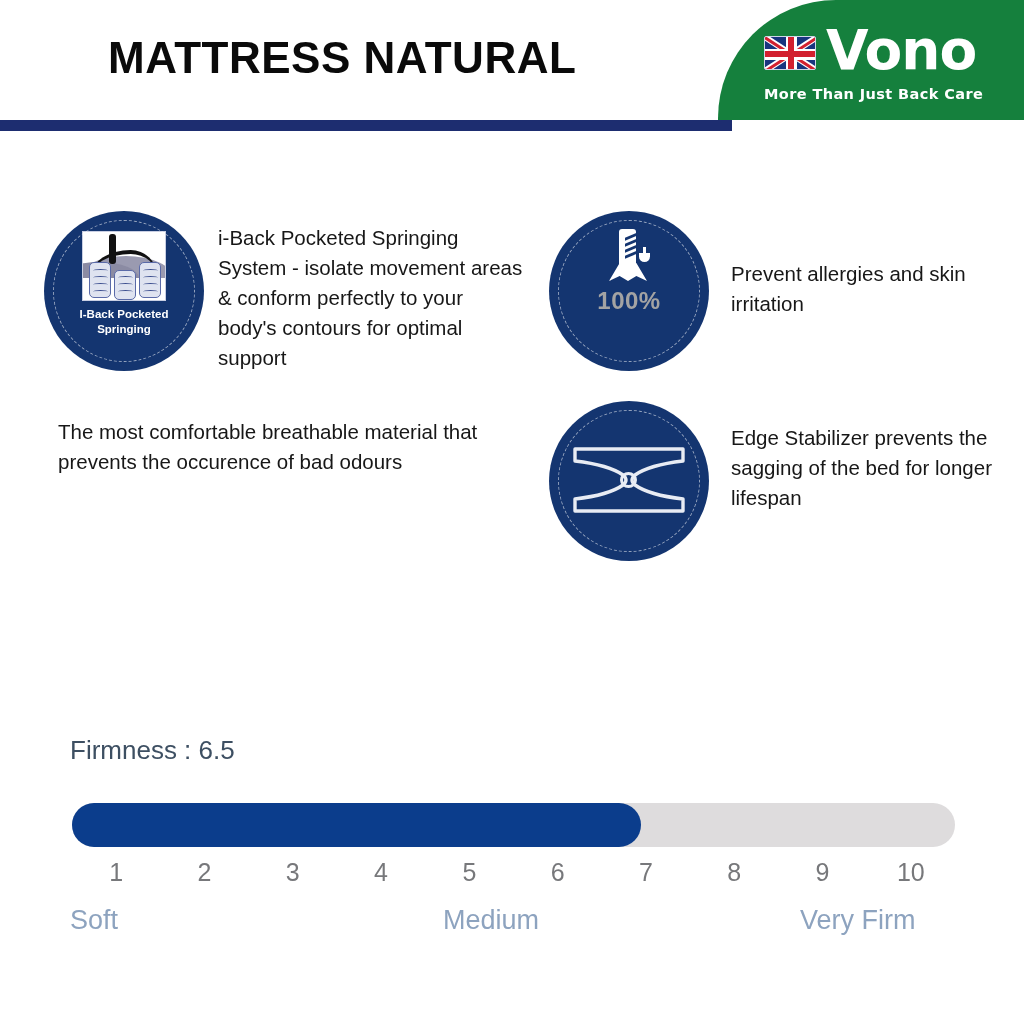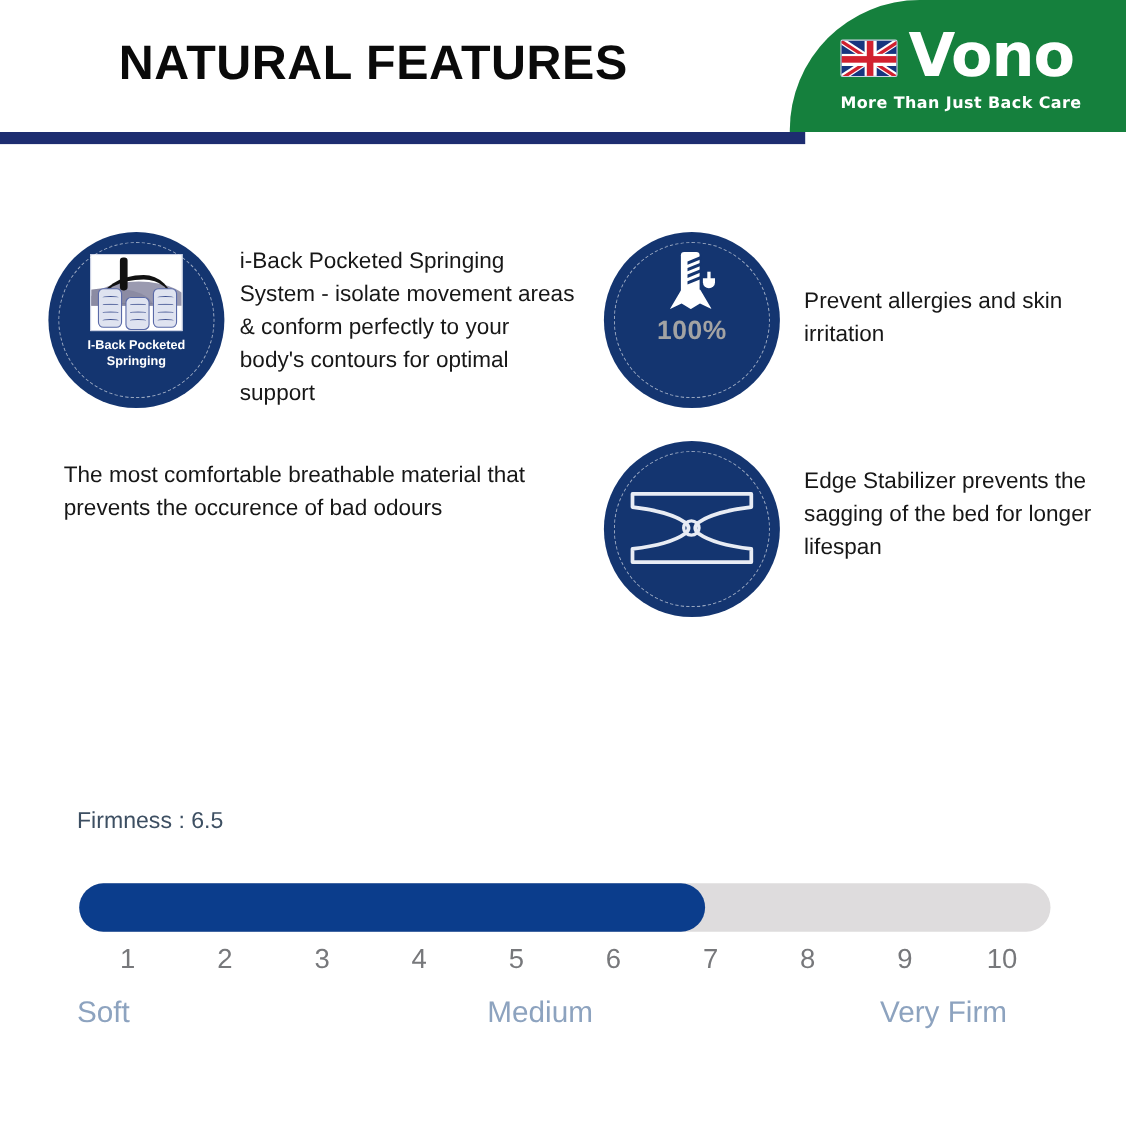--- a/index.html
+++ b/index.html
@@ -173,21 +173,21 @@
   }
   .tencel-word sup{ font-size:9px; vertical-align:super; }
 
   
   .stabilizer{ position:absolute; left:6px; top:26px; width:120px; height:78px; }
 
   
   .firmness{ position:absolute; left:0; top:720px; width:1024px; }
   .firmness-title{
     position:absolute; left:70px; top:15px;
-    font-size:21px; color:#3d4f62; font-weight:400;
+    font-size:26px; color:#3d4f62; font-weight:400;
     font-family:"Liberation Sans", sans-serif;
   }
   .bar-track{
     position:absolute; left:72px; top:83px; width:883px; height:44px;
     background:#dedcdd; border-radius:22px;
   }
   .bar-fill{
     position:absolute; left:0; top:0; height:44px;
     background:#0b3d8c; border-radius:22px;
   }
@@ -208,21 +208,21 @@
   .sw-soft{ left:70px; }
   .sw-medium{ left:443px; }
   .sw-firm{ left:800px; }
 </style>
 </head>
 <body>
 
 <div class="page">
 
   <div class="header">
-    <div class="header-title">NATURAL FEATURES</div>
+    <div class="header-title">MATTRESS NATURAL</div>
 
     <div class="header-logo-panel">
       <div class="logo-wrap">
         <div class="logo-row">
           <span class="uk-flag">
             <i class="dw1"></i>
               <i class="dw2"></i>
               <i class="dr1"></i>
               <i class="dr2"></i>
             <i class="cvw"></i>

